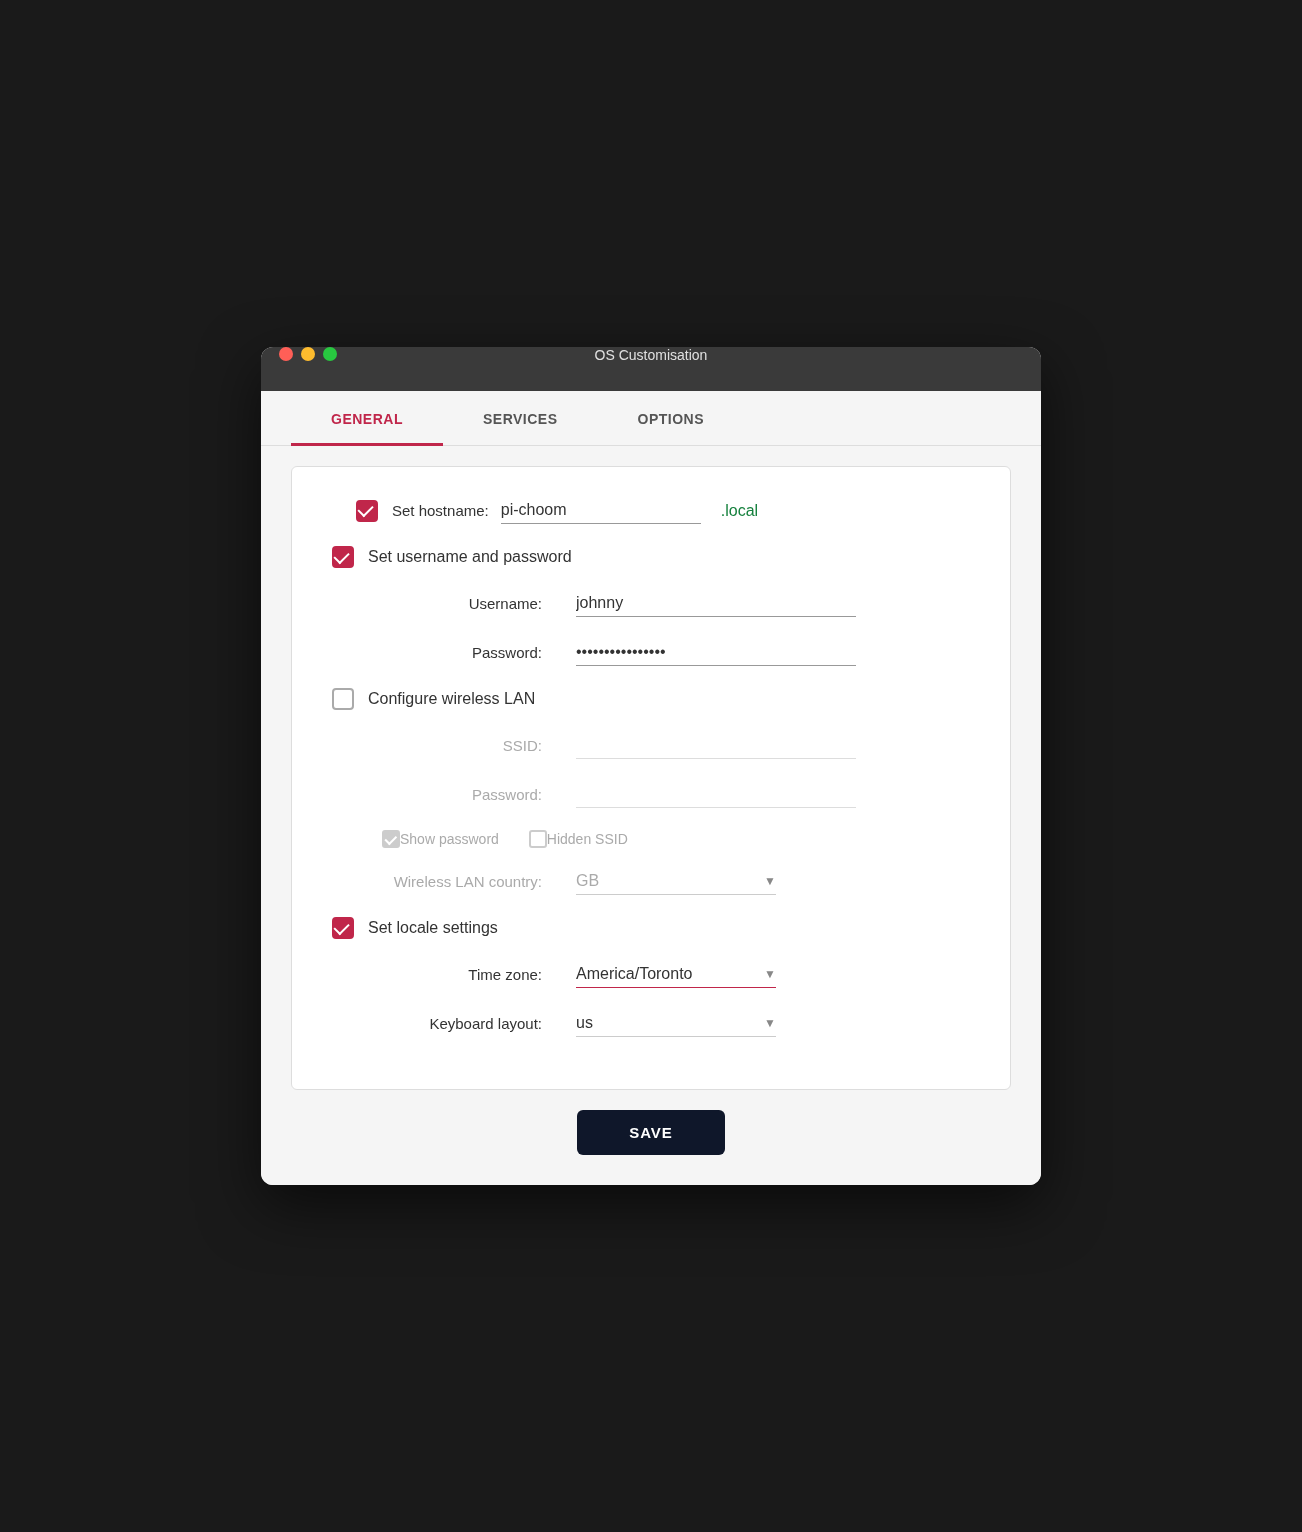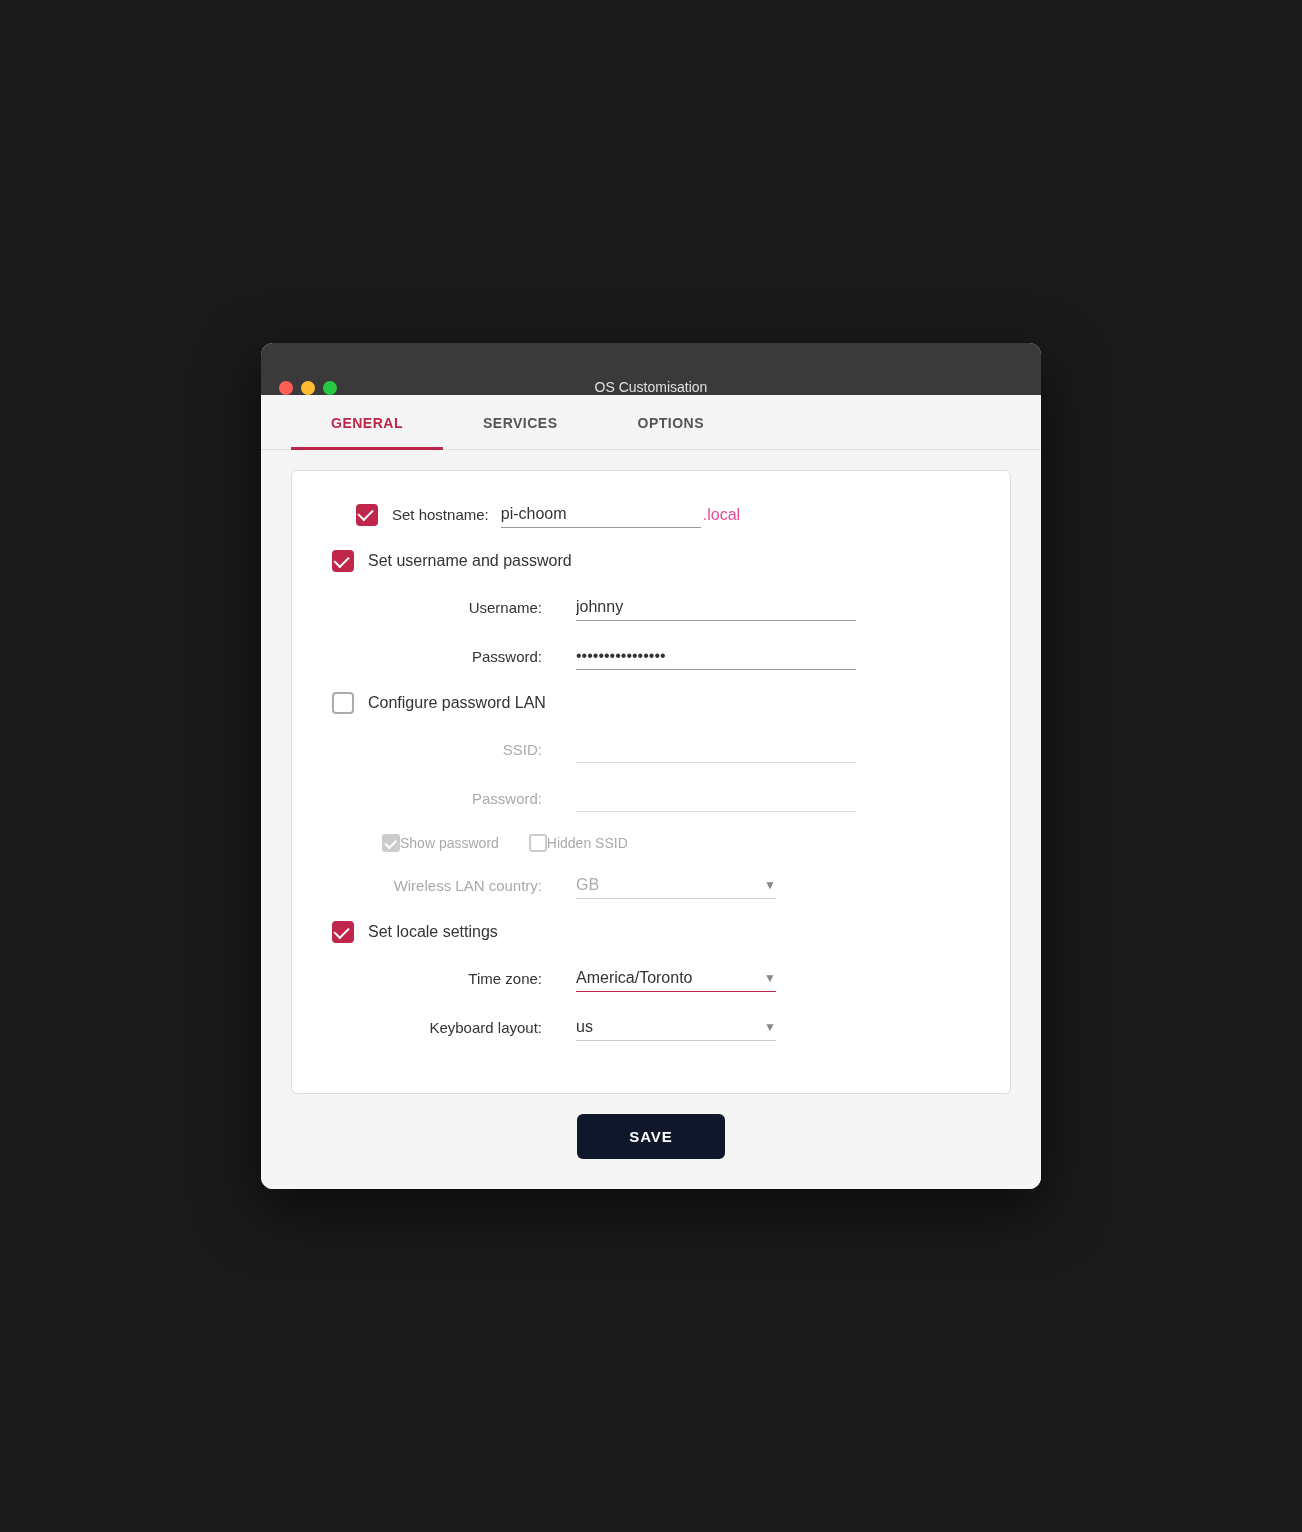--- a/index.html
+++ b/index.html
@@ -16,23 +16,23 @@
     .window {
       background: #f0f0f0;
       border-radius: 12px;
       width: 780px;
       overflow: hidden;
       box-shadow: 0 20px 60px rgba(0,0,0,0.6);
     }
 
     .titlebar {
       background: #3a3a3a;
-      height: 52px;
-      display: flex;
-      align-items: flex-end;
+      height: 44px;
+      display: flex;
+      align-items: flex-start;
       padding: 0 18px;
       position: relative;
     }
 
     .titlebar-buttons {
       display: flex;
       gap: 8px;
     }
 
     .titlebar-btn {
@@ -186,22 +186,22 @@
       outline: none;
       font-size: 16px;
       padding: 4px 0;
       background: transparent;
       width: 200px;
       color: #333;
     }
 
     .hostname-suffix {
       font-size: 16px;
-      color: #ec4899;
-      margin-left: 2px;
+      color: #15803d;
+      margin-left: 20px;
     }
 
     
     .inline-checks {
       display: flex;
       align-items: center;
       gap: 30px;
       padding-left: 50px;
       margin-bottom: 20px;
     }
@@ -340,21 +340,21 @@
         <input type="text" class="field-input" value="johnny" style="">
       </div>
 
       <div class="form-row indent">
         <span class="field-label">Password:</span>
         <input type="password" class="field-input" value="aaaaaaaaaaaaaaaa" style="">
       </div>
 
       <div class="form-row" style="margin-top: 10px;">
         <div class="checkbox-custom" style="border: 2px solid #aaa; background: white;"></div>
-        <span class="checkbox-label" style="margin-left:14px;">Configure password LAN</span>
+        <span class="checkbox-label" style="margin-left:14px;">Configure wireless LAN</span>
       </div>
 
       <div class="form-row indent">
         <span class="field-label disabled">SSID:</span>
         <input type="text" class="field-input disabled" disabled="" style="">
       </div>
 
       <div class="form-row indent">
         <span class="field-label disabled">Password:</span>
         <input type="text" class="field-input disabled" disabled="" style="">

